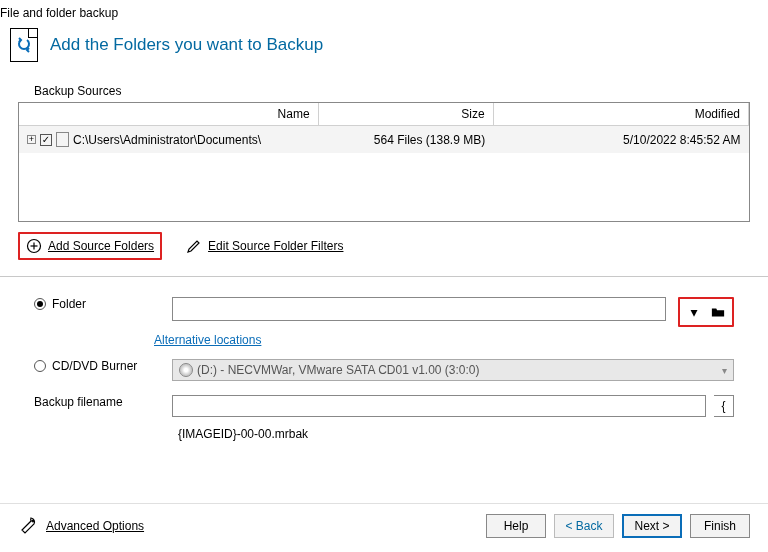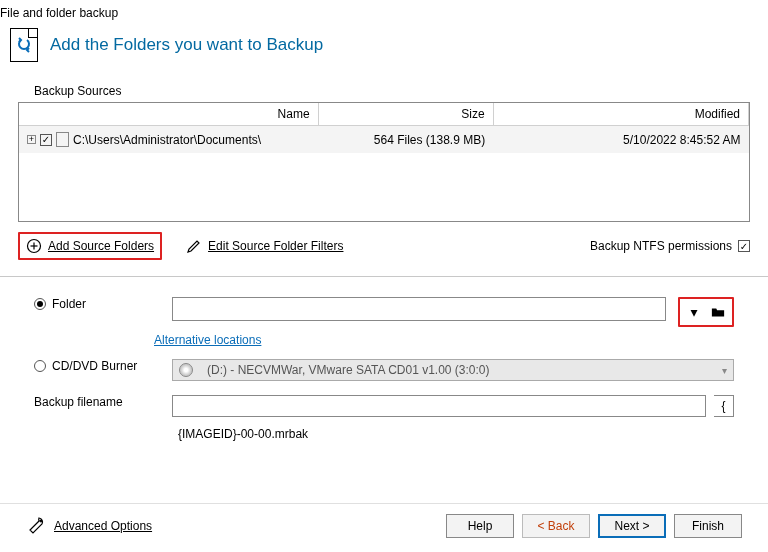--- a/index.html
+++ b/index.html
@@ -28,32 +28,32 @@
 .divider { border: none; border-top: 1px solid #c8c8c8; margin: 4px 0 16px; }
 .form-row { display: flex; align-items: flex-start; padding: 4px 34px; gap: 8px; }
 .form-label { width: 130px; display: flex; align-items: center; gap: 6px; }
 .radio { width: 12px; height: 12px; border: 1px solid #555; border-radius: 50%; display: inline-flex; align-items: center; justify-content: center; }
 .radio.on::after { content: ""; width: 6px; height: 6px; border-radius: 50%; background: #000; }
 .folder-input { flex: 1; height: 24px; border: 1px solid #888; background: #fff; }
 .folder-btns { display: flex; gap: 4px; margin-left: 4px; }
 .folder-btns.highlight-red { padding: 3px 4px; }
 .icon-btn { width: 20px; height: 20px; display: inline-flex; align-items: center; justify-content: center; cursor: pointer; font-size: 14px; }
 .alt-link { color: #0a6db8; text-decoration: underline; margin-left: 154px; padding: 2px 0 8px; display: inline-block; cursor: pointer; font-size: 12px; }
-.dd-select { flex: 1; height: 22px; border: 1px solid #aaa; background: #e8e8e8; display: flex; align-items: center; padding: 0 6px; gap: 14px; color: #555; }
+.dd-select { flex: 1; height: 22px; border: 1px solid #aaa; background: #e8e8e8; display: flex; align-items: center; padding: 0 6px; gap: 4px; color: #555; }
 .disc-icon { width: 14px; height: 14px; border-radius: 50%; border: 1px solid #888; background: radial-gradient(circle, #fff 20%, #ccc 60%); }
 .dd-arrow { margin-left: auto; color: #888; font-size: 10px; }
 .filename-input { flex: 1; height: 22px; border: 1px solid #888; display: flex; align-items: center; }
 .brace-btn { width: 20px; height: 22px; border: 1px solid #888; border-left: none; display: inline-flex; align-items: center; justify-content: center; cursor: pointer; }
 .template-text { margin-left: 178px; padding: 6px 0; font-size: 12px; }
-.footer { position: absolute; bottom: 0; left: 0; right: 0; display: flex; align-items: center; padding: 10px 26px 14px; gap: 6px; border-top: 1px solid #e0e0e0; }
+.footer { position: absolute; bottom: 0; left: 0; right: 0; display: flex; align-items: center; padding: 10px 18px 14px; gap: 6px; border-top: 1px solid #e0e0e0; }
 .footer-left { display: flex; align-items: center; gap: 8px; text-decoration: underline; cursor: pointer; }
 .wrench { width: 20px; height: 20px; }
 .footer-btns { margin-left: auto; display: flex; gap: 8px; }
-.btn { width: 68px; height: 24px; border: 1px solid #888; background: #f3f3f3; display: inline-flex; align-items: center; justify-content: center; cursor: pointer; font-size: 12px; }
-.btn.disabled { color: #c2410c; border-color: #bbb; cursor: default; }
+.btn { width: 60px; height: 24px; border: 1px solid #888; background: #f3f3f3; display: inline-flex; align-items: center; justify-content: center; cursor: pointer; font-size: 12px; }
+.btn.disabled { color: #0369a1; border-color: #bbb; cursor: default; }
 .btn.primary { border-color: #0a6db8; box-shadow: inset 0 0 0 1px #0a6db8; }
 svg { display: block; }
 </style>
 </head>
 <body>
 
 
 
 <div class="window-title">File and folder backup</div>
 
@@ -110,24 +110,20 @@
     </span>
   </span>
   <span class="action-link">
     <span class="action-ico">
       <svg viewBox="0 0 16 16" width="16" height="16">
           <path d="M2 14 L3 11 L11 3 L13 5 L5 13 Z" fill="none" stroke="#000" stroke-width="1.2"></path>
         </svg>
     </span>
     <span>Edit Source Folder Filters</span>
   </span>
-  <span class="ntfs">
-    <span>Backup NTFS permissions</span>
-    <span class="chk">✓</span>
-  </span>
 </div>
 
 <hr class="divider">
 
 <div class="form-row">
   <span class="form-label">
     <span class="radio on"></span>
     <span>Folder</span>
   </span>
   <div class="folder-input"></div>

